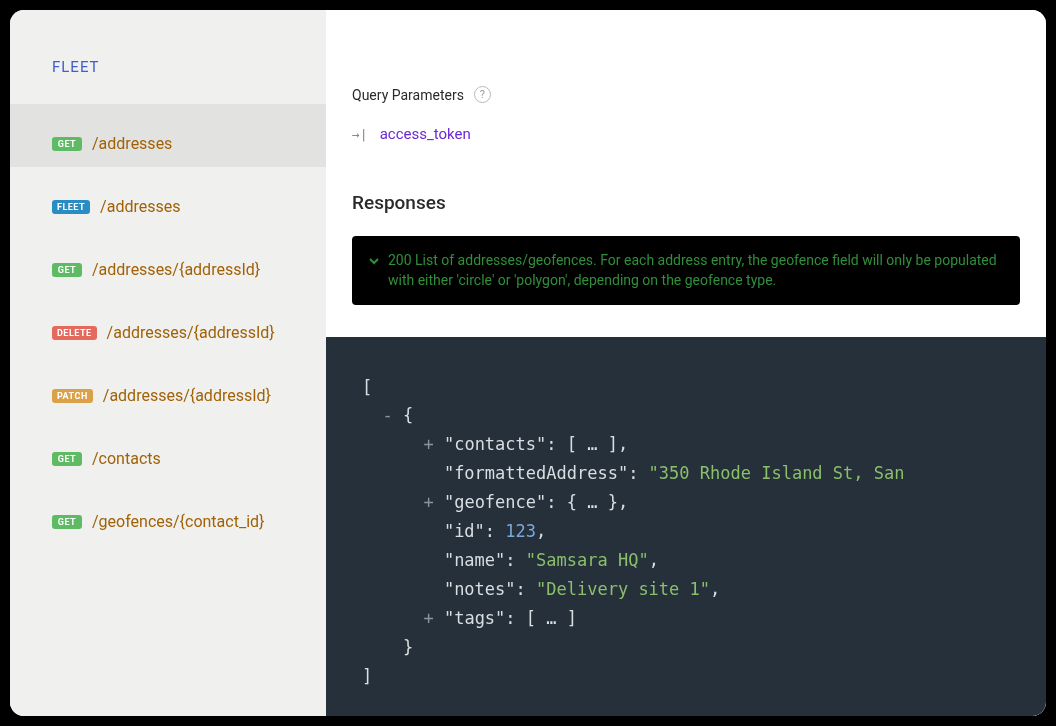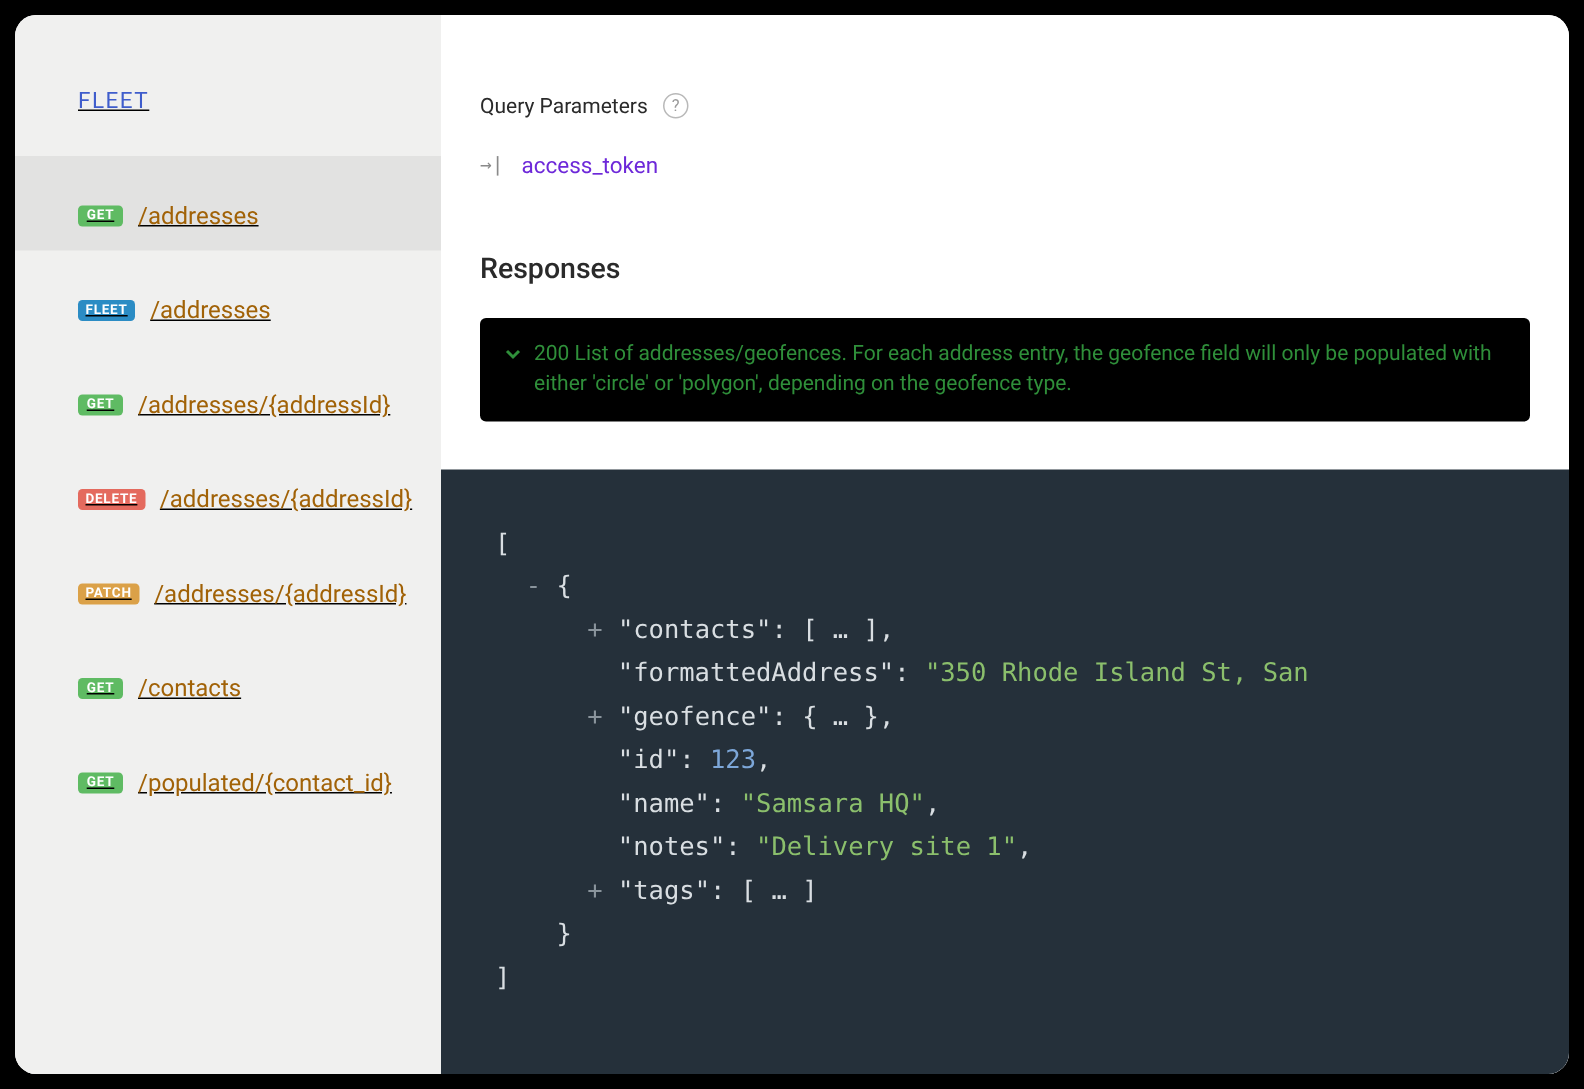--- a/index.html
+++ b/index.html
@@ -14,25 +14,24 @@
     .app {
       display: flex;
       width: 100%;
       height: 100%;
       background: #fff;
       border-radius: 14px;
       overflow: hidden;
     }
     
     .sidebar {
-      width: 284px;
+      width: 316px;
       background: #f0f0ef;
       padding-top: 48px;
       flex-shrink: 0;
-      text-decoration: underline;
     }
     .sidebar-title {
       color: #3f5dcc;
       font-size: 15px;
       letter-spacing: 1px;
       padding: 0 0 28px 42px;
       font-weight: 400;
     }
     .nav-item {
       display: flex;
@@ -65,21 +64,21 @@
     }
     
     .main {
       flex: 1;
       background: #fff;
       display: flex;
       flex-direction: column;
       overflow: hidden;
     }
     .content-top {
-      padding: 52px 26px 0 26px;
+      padding: 76px 26px 0 26px;
     }
     .section-row {
       display: flex;
       align-items: center;
       gap: 10px;
       margin-bottom: 22px;
     }
     .section-label {
       font-size: 14px;
       color: #2a2a2a;
@@ -183,21 +182,21 @@
     <div class="nav-item">
       <span class="method-badge method-PATCH">PATCH</span>
       <span class="nav-path">/addresses/{addressId}</span>
     </div>
     <div class="nav-item">
       <span class="method-badge method-GET">GET</span>
       <span class="nav-path">/contacts</span>
     </div>
     <div class="nav-item">
       <span class="method-badge method-GET">GET</span>
-      <span class="nav-path">/populated/{contact_id}</span>
+      <span class="nav-path">/geofences/{contact_id}</span>
     </div>
   </aside>
 
   <main class="main">
     <div class="content-top">
 
       <div class="section-row">
         <span class="section-label">Query Parameters</span>
         <span class="help-icon">?</span>
       </div>

